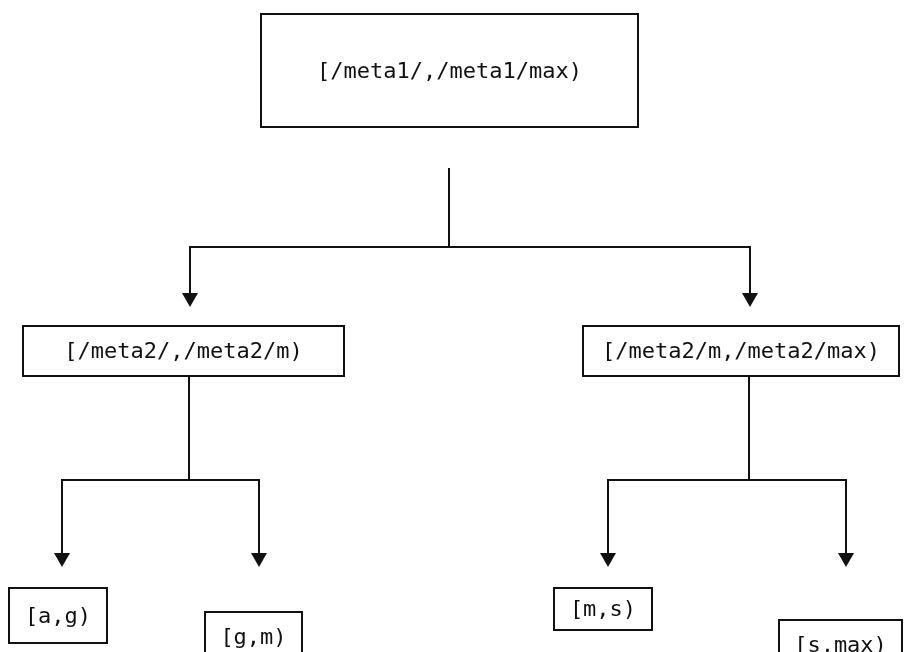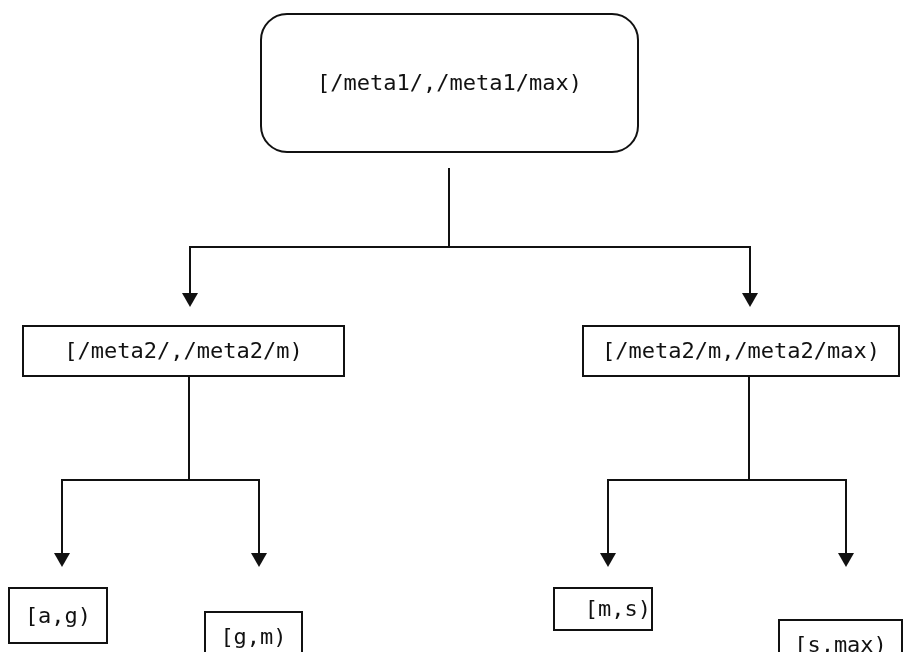--- a/index.html
+++ b/index.html
@@ -44,21 +44,21 @@
     border-left: 8px solid transparent;
     border-right: 8px solid transparent;
     border-top: 14px solid var(--line);
   }
 </style>
 </head>
 <body>
 
 <div class="diagram">
 
-  <div class="node" style="left:260px; top:13px; width:379px; height:140px;border-radius:27px;">
+  <div class="node" style="left:260px; top:13px; width:379px; height:115px;">
     <span>[/meta1/,/meta1/max)</span>
   </div>
 
   <div class="line" style="left:448px; top:168px; width:2px; height:79px;"></div>
   <div class="line" style="left:189px; top:246px; width:562px; height:2px;"></div>
   <div class="line" style="left:189px; top:246px; width:2px; height:48px;"></div>
   <div class="arrow-down" style="left:182px; top:293px;"></div>
   <div class="line" style="left:749px; top:246px; width:2px; height:48px;"></div>
   <div class="arrow-down" style="left:742px; top:293px;"></div>
 
@@ -82,20 +82,20 @@
   <div class="arrow-down" style="left:600px; top:553px;"></div>
   <div class="line" style="left:845px; top:479px; width:2px; height:74px;"></div>
   <div class="arrow-down" style="left:838px; top:553px;"></div>
 
   <div class="node" style="left:8px; top:587px; width:100px; height:57px;">
     <span>[a,g)</span>
   </div>
   <div class="node" style="left:204px; top:587px; width:99px; height:51px;margin-top:24px;">
     <span>[g,m)</span>
   </div>
-  <div class="node" style="left:553px; top:587px; width:100px; height:44px;justify-content:flex-end;">
+  <div class="node" style="left:553px; top:587px; width:100px; height:44px;">
     <span>[m,s)</span>
   </div>
   <div class="node" style="left:778px; top:587px; width:125px; height:51px;margin-top:32px;">
     <span>[s,max)</span>
   </div>
 
 </div>
 
 </body></html>

